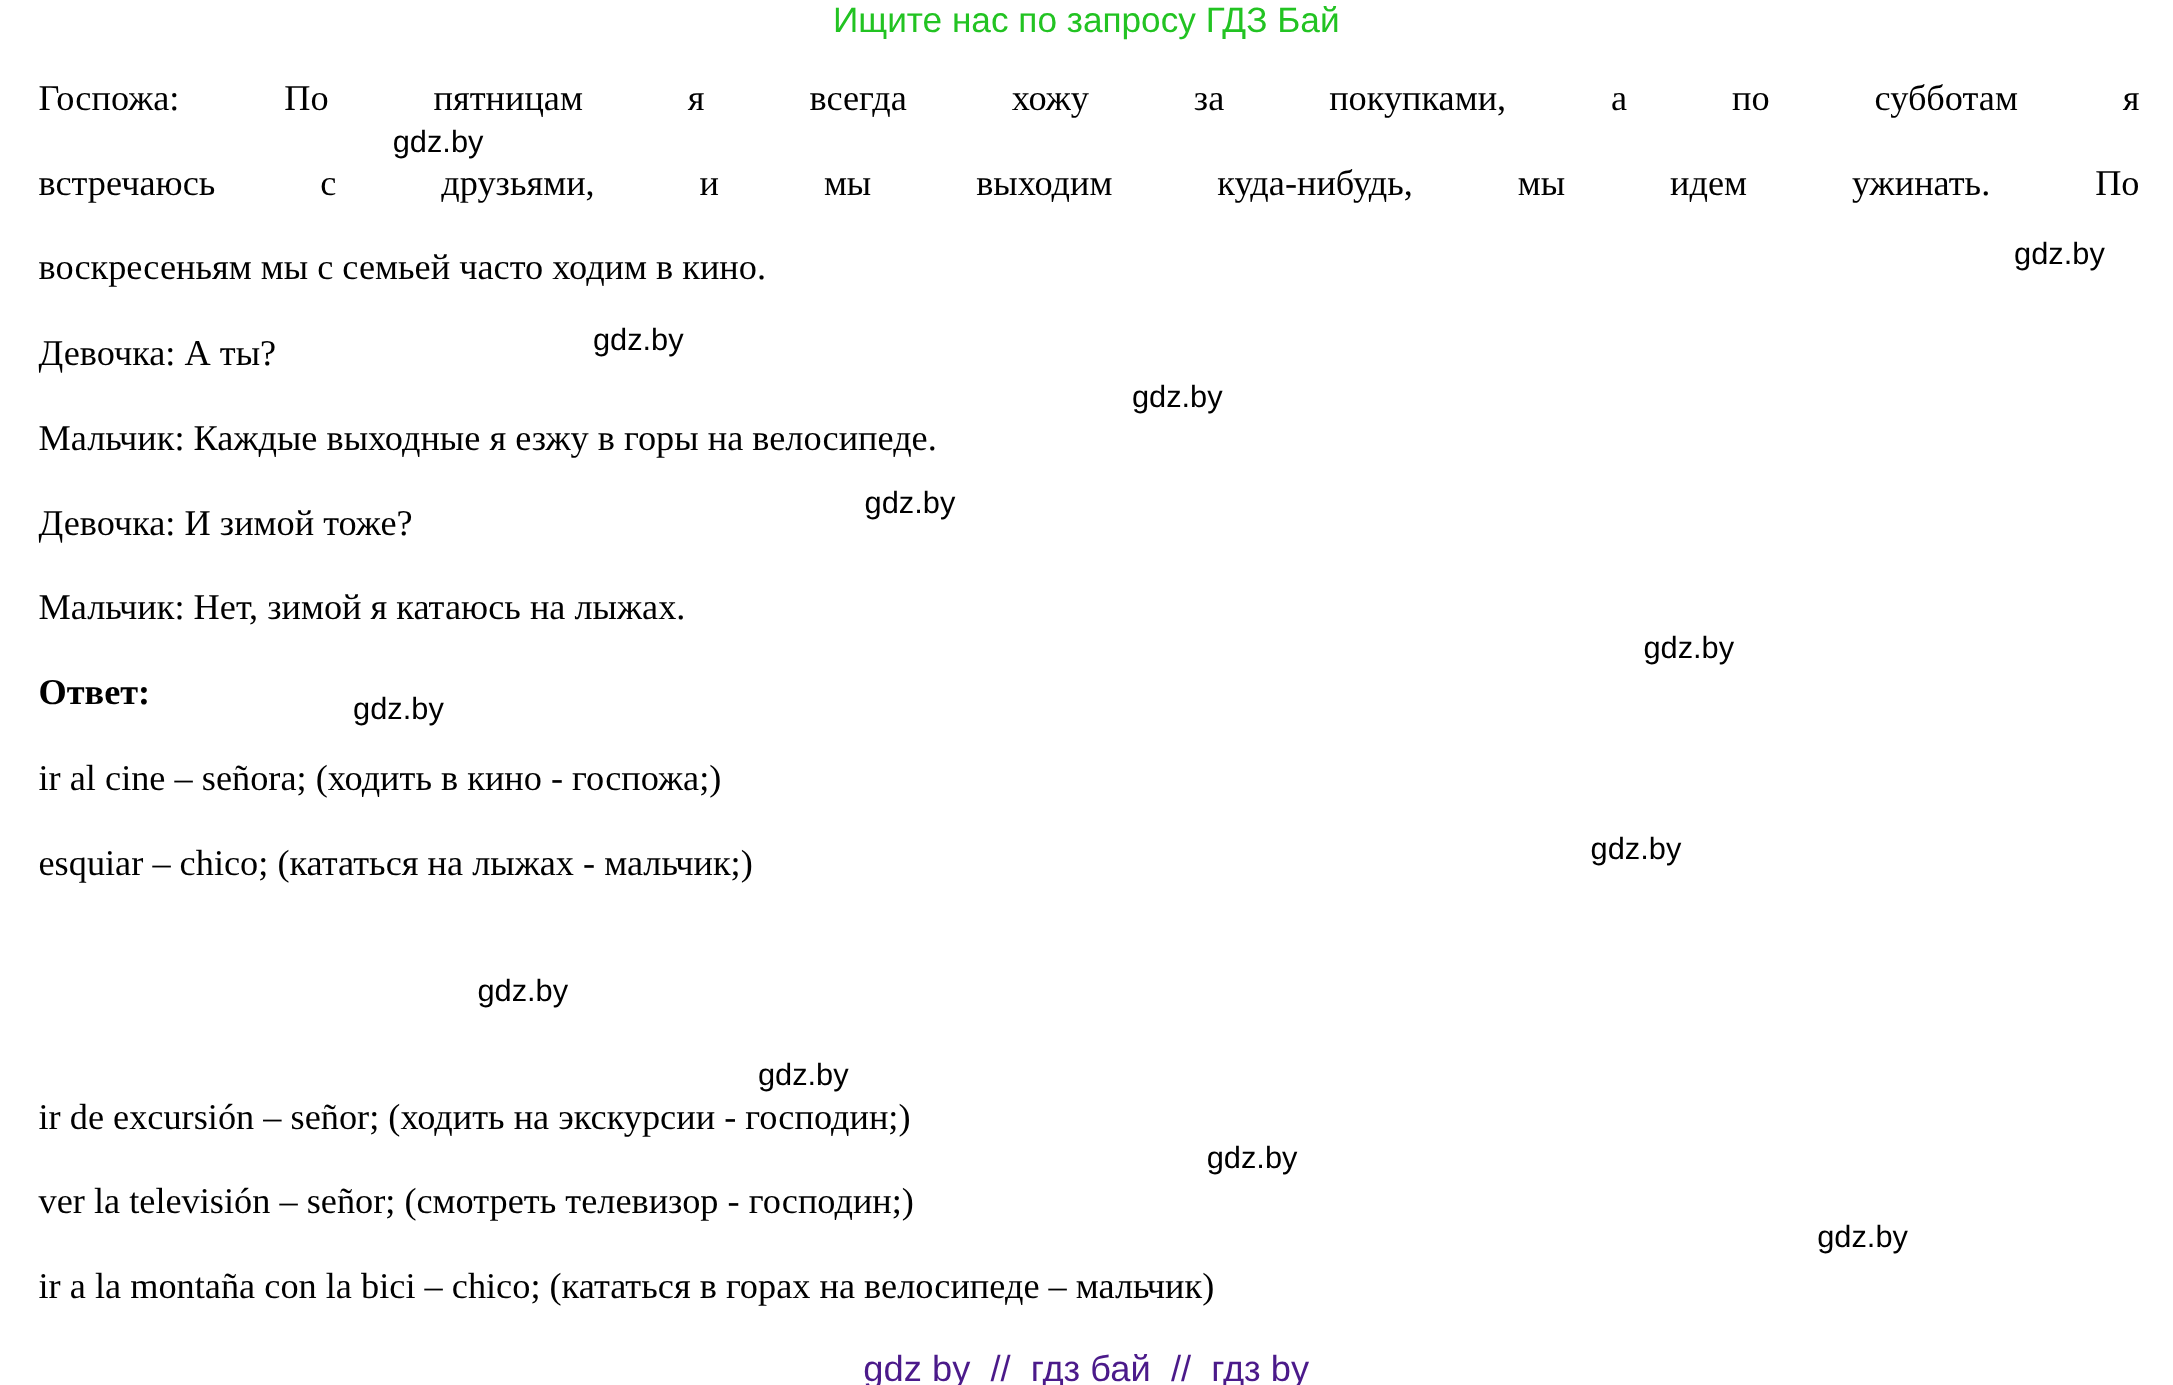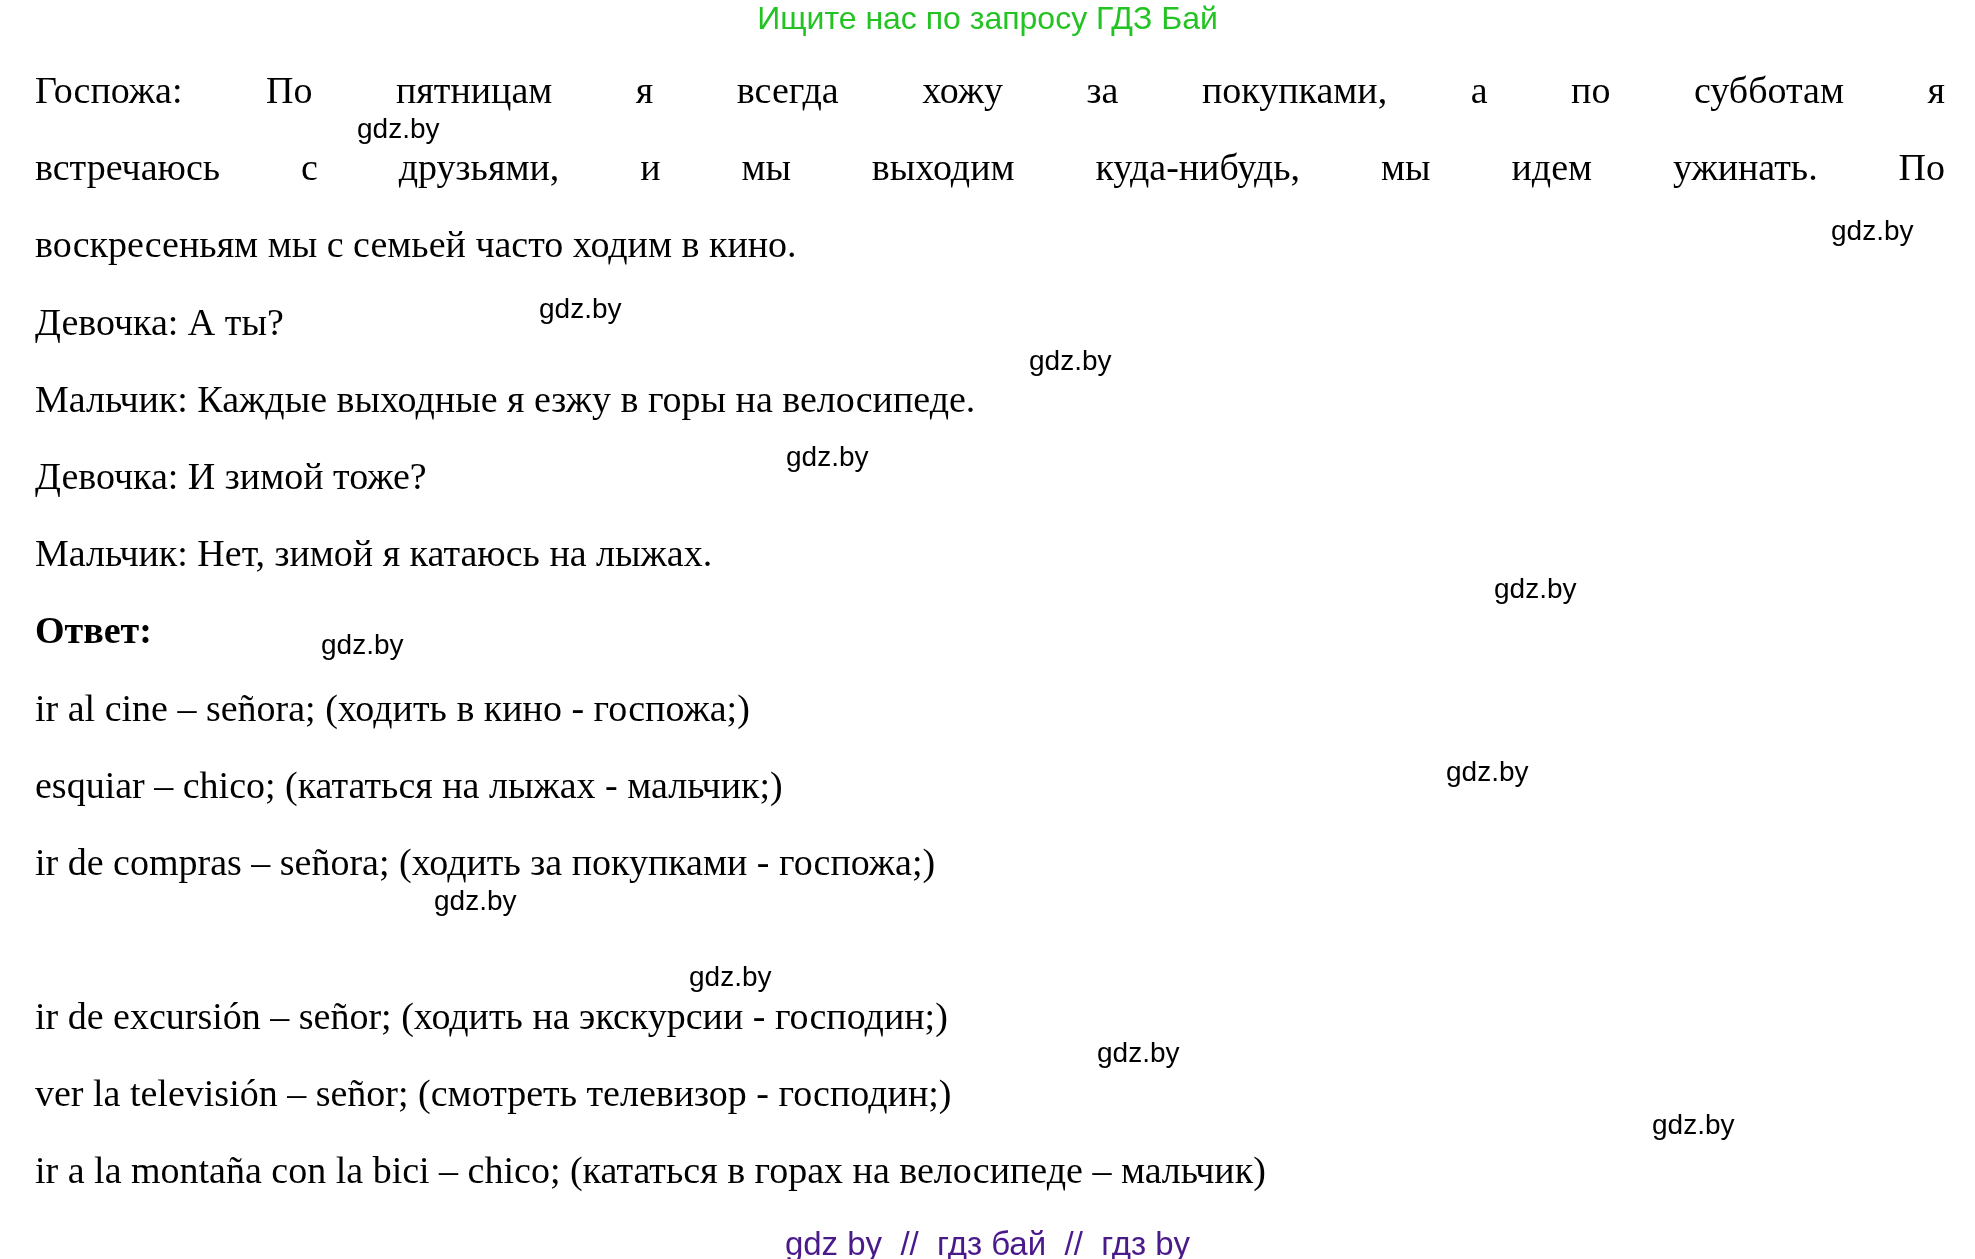--- a/index.html
+++ b/index.html
@@ -5,21 +5,21 @@
   html, body { margin: 0; padding: 0; background: #ffffff; }
   body { width: 1975px; height: 1259px; position: relative; overflow: hidden; }
   .page { position: absolute; left: 0; top: 0; width: 1975px; height: 1190px; }
   .banner {
     position: absolute; top: 0; left: 0; width: 1975px; text-align: center;
     font-family: "Liberation Sans", sans-serif; font-size: 32px; color: #22c322;
     line-height: 36px;
   }
   .line {
     position: absolute; left: 35px; white-space: nowrap;
-    font-family: "Liberation Serif", serif; font-size: 38px; color: #000;
+    font-family: "Liberation Serif", serif; font-size: 33px; color: #000;
     line-height: 56px;
   }
   .justified { width: 1910px; text-align: justify; text-align-last: justify; }
   .bold { font-weight: bold; }
   .wm {
     position: absolute; font-family: "Liberation Sans", sans-serif;
     font-size: 28px; color: #000000; line-height: 30px; white-space: nowrap;
   }
   .footer {
     position: absolute; left: 0; width: 1975px; text-align: center; top: 1226px;
@@ -39,21 +39,20 @@
   <div class="line" style="top:216px">воскресеньям мы с семьей часто ходим в кино.</div>
   <div class="line" style="top:294px">Девочка: А ты?</div>
   <div class="line" style="top:448px">Девочка: И зимой тоже?</div>
   <div class="line" style="top:371px">Мальчик: Каждые выходные я езжу в горы на велосипеде.</div>
   <div class="line" style="top:525px">Мальчик: Нет, зимой я катаюсь на лыжах.</div>
 
   <div class="line bold" style="top:602px">Ответ:</div>
 
   <div class="line" style="top:680px">ir al cine – señora;  (ходить в кино - госпожа;)</div>
   <div class="line" style="top:757px">esquiar – chico;  (кататься на лыжах - мальчик;)</div>
-  <div class="line" style="top:834px">ir de compras – señora; (ходить за покупками - госпожа;)</div>
   <div class="line" style="top:988px">ir de excursión – señor; (ходить на экскурсии - господин;)</div>
   <div class="line" style="top:1065px">ver la televisión – señor; (смотреть телевизор - господин;)</div>
   <div class="line" style="top:1142px">ir a la montaña con la bici – chico; (кататься в горах на велосипеде – мальчик)</div>
 
   <div class="wm" style="left:357px;top:114px">gdz.by</div>
   <div class="wm" style="left:1831px;top:216px">gdz.by</div>
   <div class="wm" style="left:539px;top:294px">gdz.by</div>
   <div class="wm" style="left:1029px;top:346px">gdz.by</div>
   <div class="wm" style="left:786px;top:442px">gdz.by</div>
   <div class="wm" style="left:1494px;top:574px">gdz.by</div>

